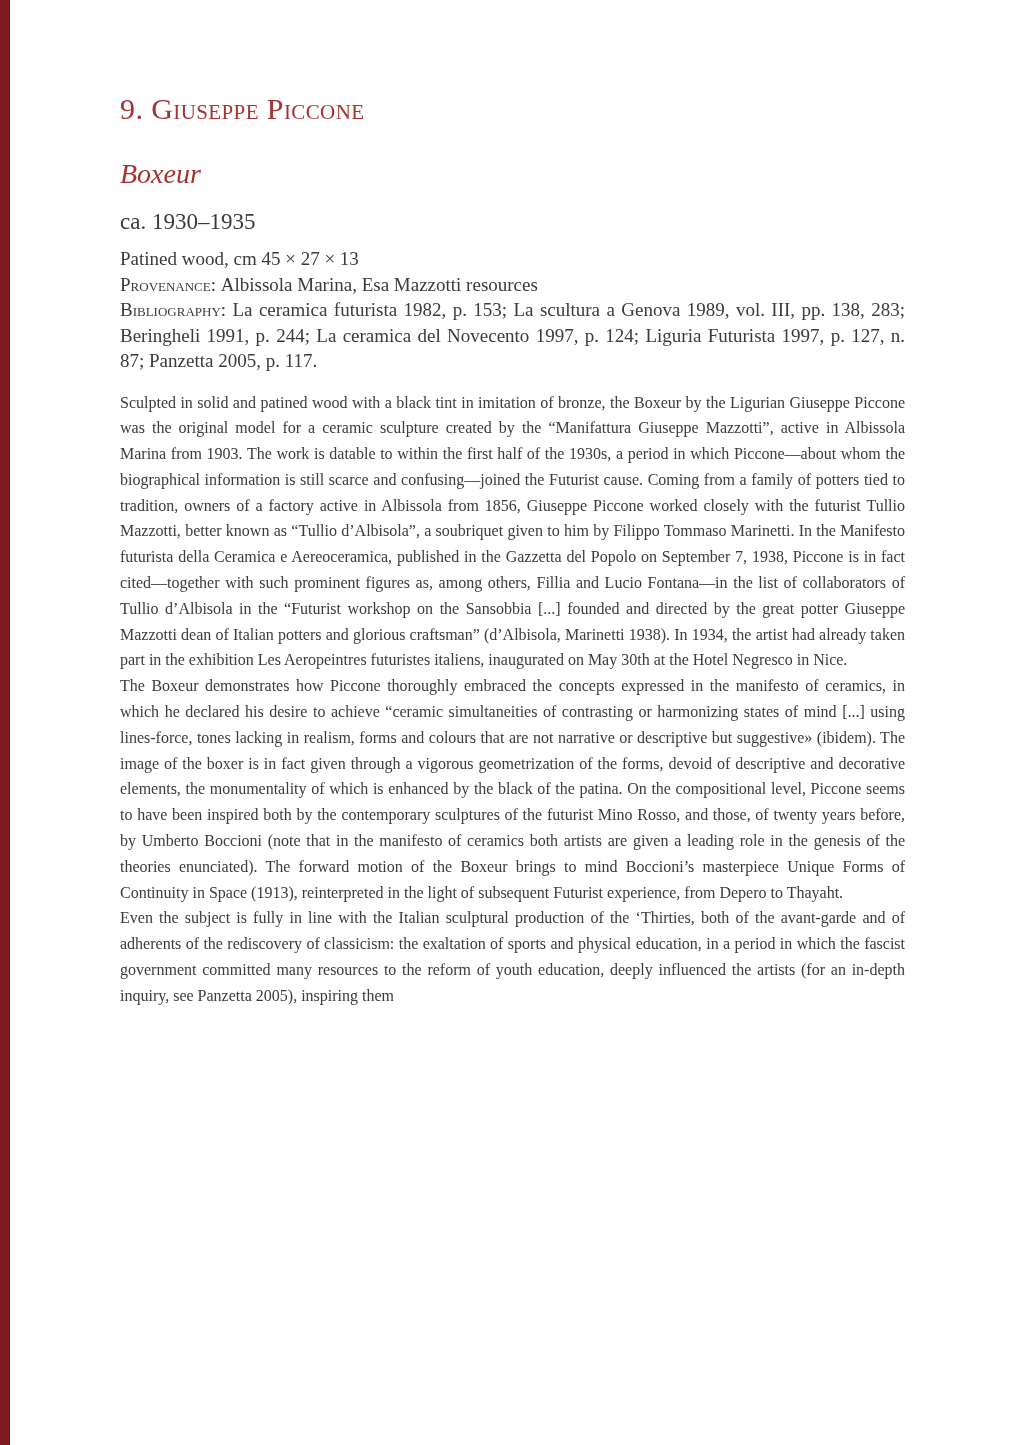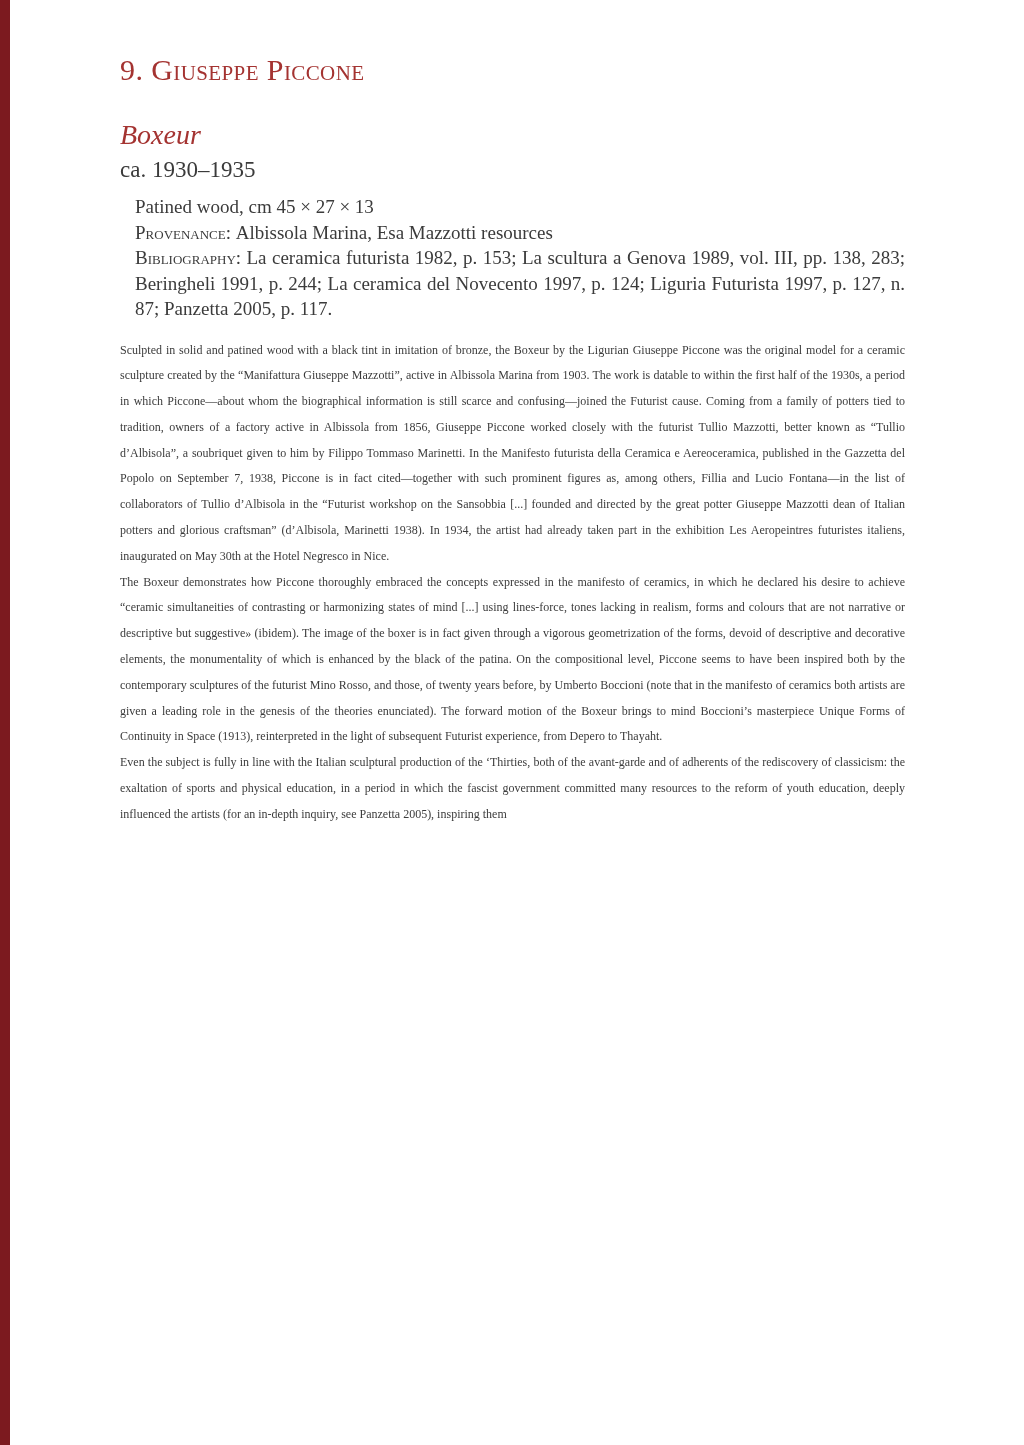--- a/index.html
+++ b/index.html
@@ -12,50 +12,50 @@
     overflow: hidden;
   }
   .edge-bar {
     position: absolute; left: 0; top: 0;
     width: 10px; height: 1445px;
     background: var(--accent-bar, #7c1a1f);
   }
   .page {
     position: absolute; left: 0; top: 0;
     width: 1024px; height: 1445px;
-    padding: 53px 119px 0 120px;
+    padding: 92px 119px 0 120px;
   }
   .entry-heading {
     font-size: 30px; line-height: 34px; font-weight: normal;
     color: var(--heading-red, #a43331);
     letter-spacing: 0.4px;
   }
   .sc { font-variant: small-caps; }
   .it { }
   .life-dates {
     font-size: 26px; line-height: 37px; margin-top: 2px;
     color: var(--text-color, #3b3b3b);
   }
   .artwork-title {
     font-size: 28px; line-height: 32px; font-weight: normal;
     font-style: italic;
     color: var(--heading-red, #a43331);
     margin-top: 32px;
   }
   .artwork-dating {
-    font-size: 23px; line-height: 30px; margin-top: 4px;
+    font-size: 23px; line-height: 30px; margin-top: 17px;
   }
   .details {
     margin-top: 9px;
     font-size: 19px; line-height: 25.5px;
   }
-  .details p { text-align: justify; margin-left: 15px; }
+  .details p { text-align: justify; }
   .bodytext {
     margin-top: 16px;
-    font-size: 12px; line-height: 25.8px;
+    font-size: 16px; line-height: 25.8px;
   }
   .bodytext p {
     text-align: justify;
     text-justify: inter-word;
   }
   .page-number {
     margin-top: 14px;
     font-size: 20px; line-height: 24px;
   }
 </style>

